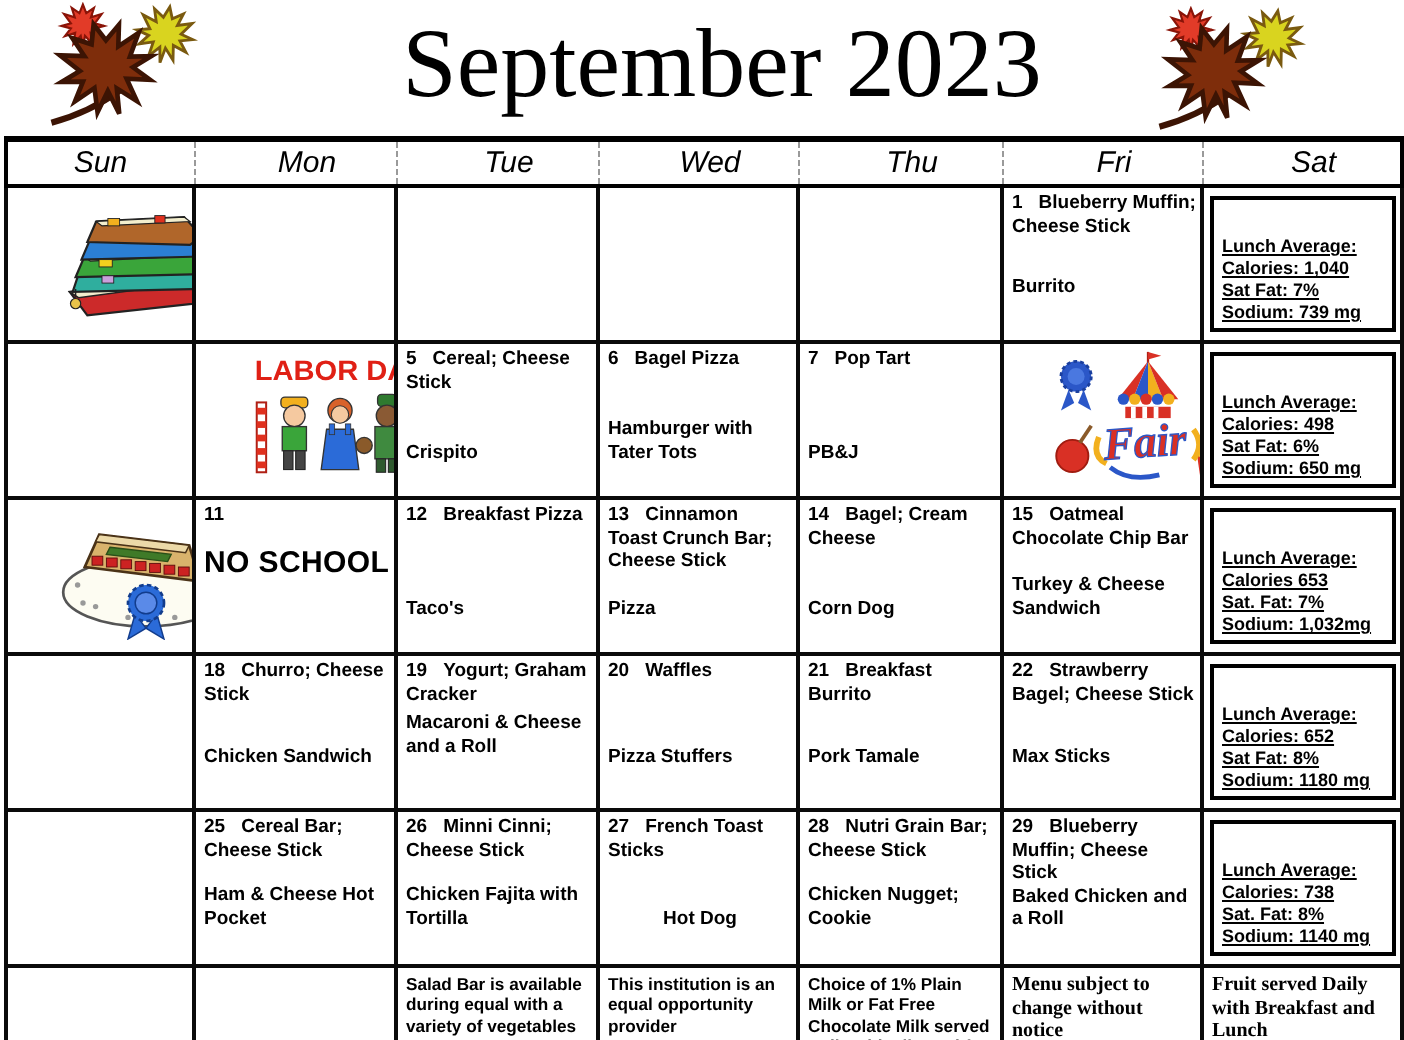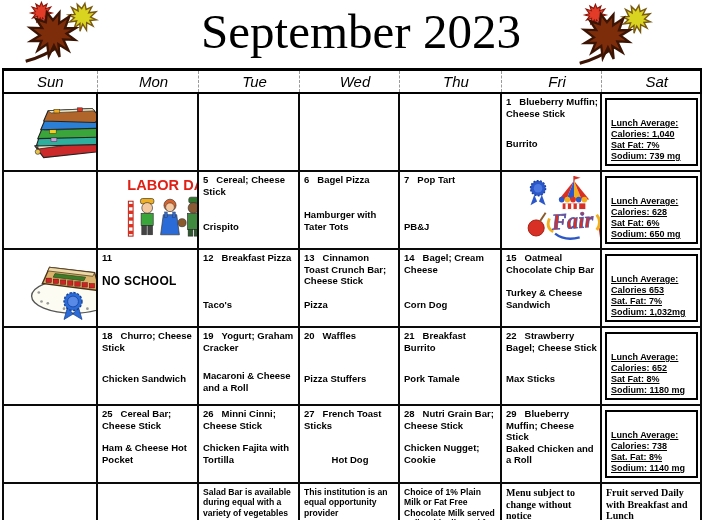--- a/index.html
+++ b/index.html
@@ -28,21 +28,21 @@
     border:2px solid #0a0a0a;vertical-align:top;
     padding:2px 2px 2px 4px;font-size:9.5px;font-weight:bold;line-height:11.5px;
     overflow:hidden;
   }
   td.icon-td{padding:1px;text-align:center;vertical-align:middle;}
   .fx{display:flex;flex-direction:column;}
   tr.r1 .fx{height:62px;} tr.r2 .fx{height:67px;} tr.r3 .fx{height:67px;}
   tr.r4 .fx{height:63px;} tr.r5 .fx{height:66px;align-items:center;}
   .dnum{margin-right:8px;}
   .item2{margin-top:auto;margin-bottom:9px;}
-  .noschool .item2{margin-top:12px;margin-bottom:auto;font-size:12px;letter-spacing:.2px;}
+  .noschool .item2{margin-top:12px;margin-bottom:auto;font-size:15px;letter-spacing:.2px;}
   td.satcell{vertical-align:middle;padding:0;}
   .nutribox{border:2px solid #000;margin:4px 2px 4px 3px;padding:18px 1px 2px 4px;}
   .nutribox div{text-decoration:underline;white-space:nowrap;font-size:9px;line-height:11px;}
   td.foot{font-size:8.6px;line-height:10.3px;padding-top:3px;}
   td.foot.serifnote{font-family:"Liberation Serif","DejaVu Serif",serif;font-size:10px;line-height:11.5px;}
   .ld-label{color:#e02015;font-size:14px;font-weight:800;white-space:nowrap;line-height:15px;
     transform:scaleX(1.04);transform-origin:center;}
   .iconwrap{display:flex;flex-direction:column;align-items:center;justify-content:center;height:100%;padding-left:45px;}
 </style>
 </head>
@@ -229,21 +229,21 @@
             </g>
             <path d="M24 46 Q20 56 28 60 M74 42 Q80 50 74 58" stroke="#f2b01e" stroke-width="3" fill="none"></path>
             <path d="M30 62 Q40 70 56 66" stroke="#2b57c8" stroke-width="2.5" fill="none"></path>
             <text x="27" y="58" transform="rotate(-4 27 58)" font-family="Liberation Serif, DejaVu Serif, serif" font-size="24" font-style="italic" font-weight="bold" fill="#d93025" stroke="#2b57c8" stroke-width="0.7">Fair</text>
           </svg>
         </div>
       </td>
       <td class="satcell">
         <div class="nutribox">
           <div>Lunch Average:</div>
-          <div>Calories: 628</div>
+          <div>Calories: 498</div>
           <div>Sat Fat: 6%</div>
           <div>Sodium: 650 mg</div>
         </div>
       </td>
     </tr>
 
     <tr class="r3" style="height:74px">
       <td class="icon-td">
         <div class="iconwrap">
           <svg width="90" height="64" viewBox="0 0 100 70">
@@ -319,21 +319,21 @@
       <td></td>
       <td>
         <div class="fx">
           <div><span class="dnum">18</span><span>Churro; Cheese Stick</span></div>
           <div class="item2">Chicken Sandwich</div>
         </div>
       </td>
       <td>
         <div class="fx">
           <div><span class="dnum">19</span><span>Yogurt; Graham Cracker</span></div>
-          <div class="item2" style="margin-bottom:0">Macaroni &amp; Cheese and a Roll</div>
+          <div class="item2" style="margin-bottom:14px">Macaroni &amp; Cheese and a Roll</div>
         </div>
       </td>
       <td>
         <div class="fx">
           <div><span class="dnum">20</span><span>Waffles</span></div>
           <div class="item2">Pizza Stuffers</div>
         </div>
       </td>
       <td>
         <div class="fx">

